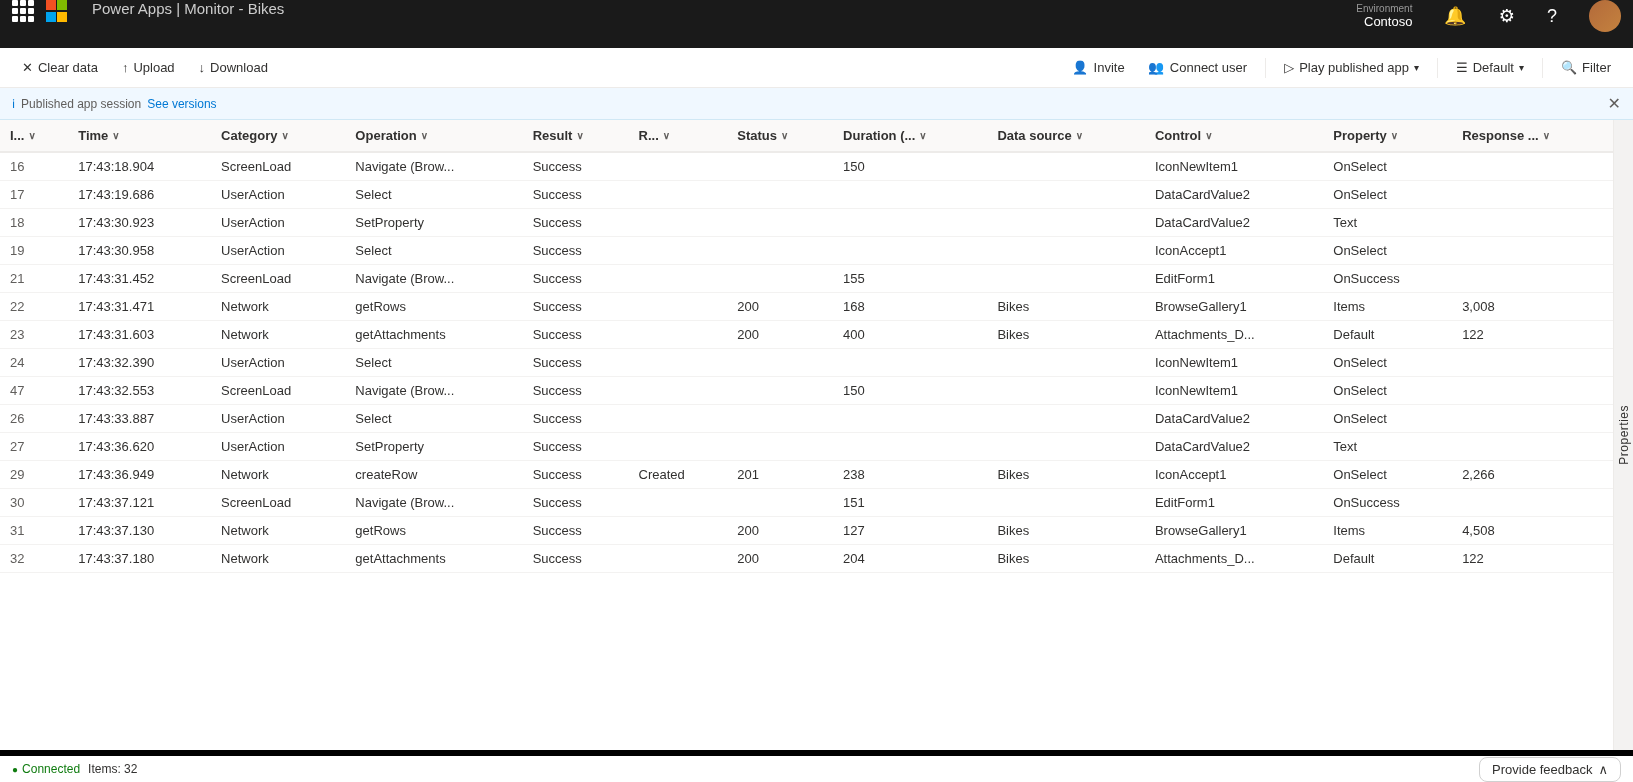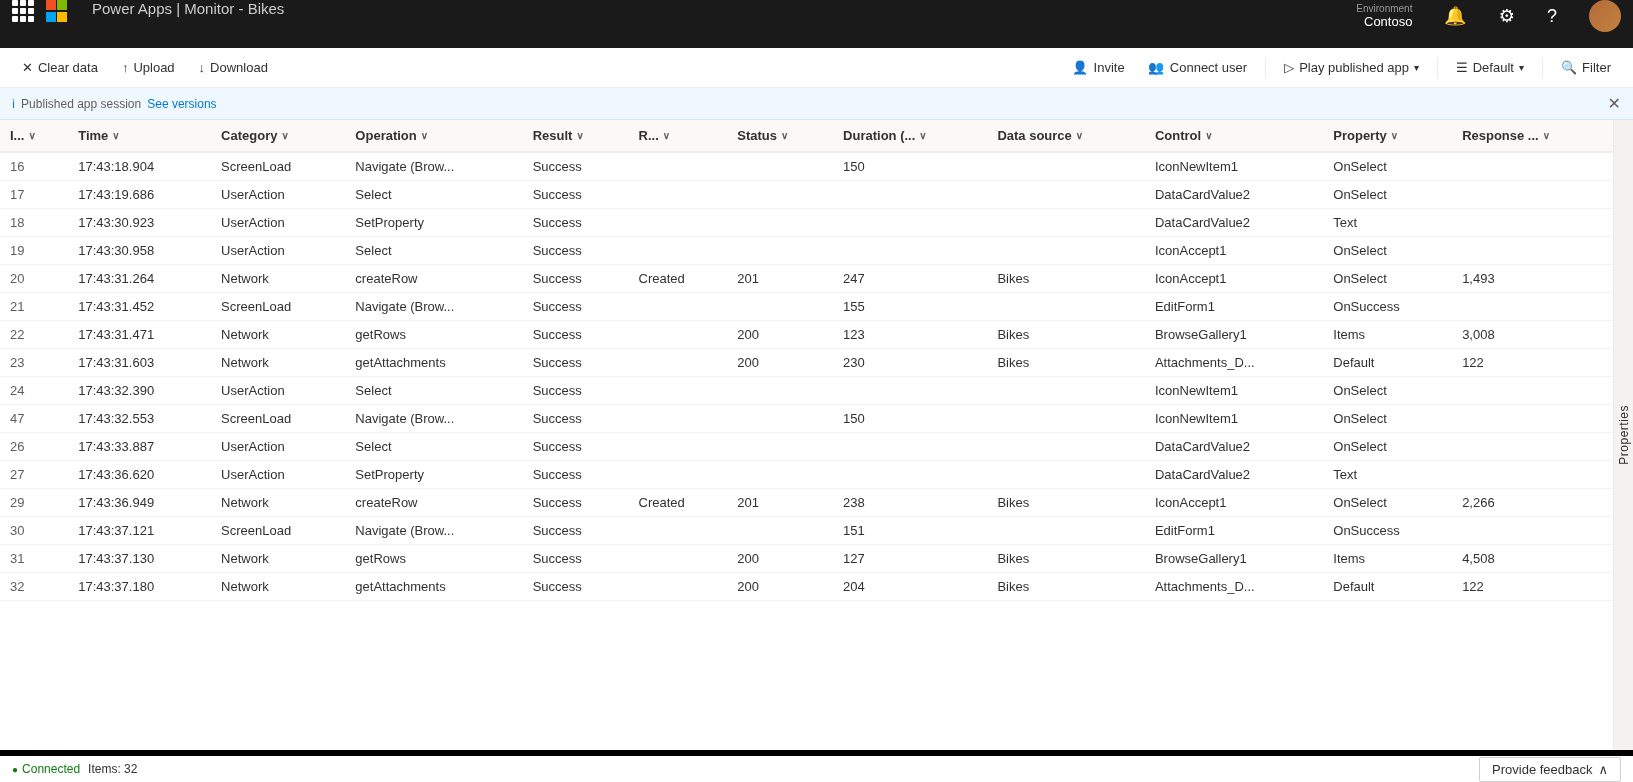--- a/index.html
+++ b/index.html
@@ -183,21 +183,21 @@
     .feedback-btn {
       display: flex;
       align-items: center;
       gap: 6px;
       padding: 4px 12px;
       border: 1px solid #d0d0d0;
       background: #fff;
       cursor: pointer;
       font-size: 13px;
       color: #323130;
-      border-radius: 2px;
+      border-radius: 8px;
     }
 
     
     .table-container::-webkit-scrollbar { width: 8px; height: 8px; }
     .table-container::-webkit-scrollbar-track { background: #f3f2f1; }
     .table-container::-webkit-scrollbar-thumb { background: #c8c6c4; border-radius: 4px; }
 
     .chevron { font-size: 10px; }
   </style>
 </head>
@@ -418,34 +418,20 @@
             <td>Success</td>
             <td></td>
             <td></td>
             <td></td>
             <td></td>
             <td>IconAccept1</td>
             <td>OnSelect</td>
             <td></td>
           </tr>
           <tr>
-            <td class="id-col">20</td>
-            <td>17:43:31.264</td>
-            <td>Network</td>
-            <td>createRow</td>
-            <td>Success</td>
-            <td>Created</td>
-            <td>201</td>
-            <td>247</td>
-            <td>Bikes</td>
-            <td>IconAccept1</td>
-            <td>OnSelect</td>
-            <td>1,493</td>
-          </tr>
-          <tr>
             <td class="id-col">21</td>
             <td>17:43:31.452</td>
             <td>ScreenLoad</td>
             <td>Navigate (Brow...</td>
             <td>Success</td>
             <td></td>
             <td></td>
             <td>155</td>
             <td></td>
             <td>EditForm1</td>
@@ -453,35 +439,35 @@
             <td></td>
           </tr>
           <tr>
             <td class="id-col">22</td>
             <td>17:43:31.471</td>
             <td>Network</td>
             <td>getRows</td>
             <td>Success</td>
             <td></td>
             <td>200</td>
-            <td>123</td>
+            <td>168</td>
             <td>Bikes</td>
             <td>BrowseGallery1</td>
             <td>Items</td>
             <td>3,008</td>
           </tr>
           <tr>
             <td class="id-col">23</td>
             <td>17:43:31.603</td>
             <td>Network</td>
             <td>getAttachments</td>
             <td>Success</td>
             <td></td>
             <td>200</td>
-            <td>230</td>
+            <td>400</td>
             <td>Bikes</td>
             <td>Attachments_D...</td>
             <td>Default</td>
             <td>122</td>
           </tr>
           <tr>
             <td class="id-col">24</td>
             <td>17:43:32.390</td>
             <td>UserAction</td>
             <td>Select</td>

